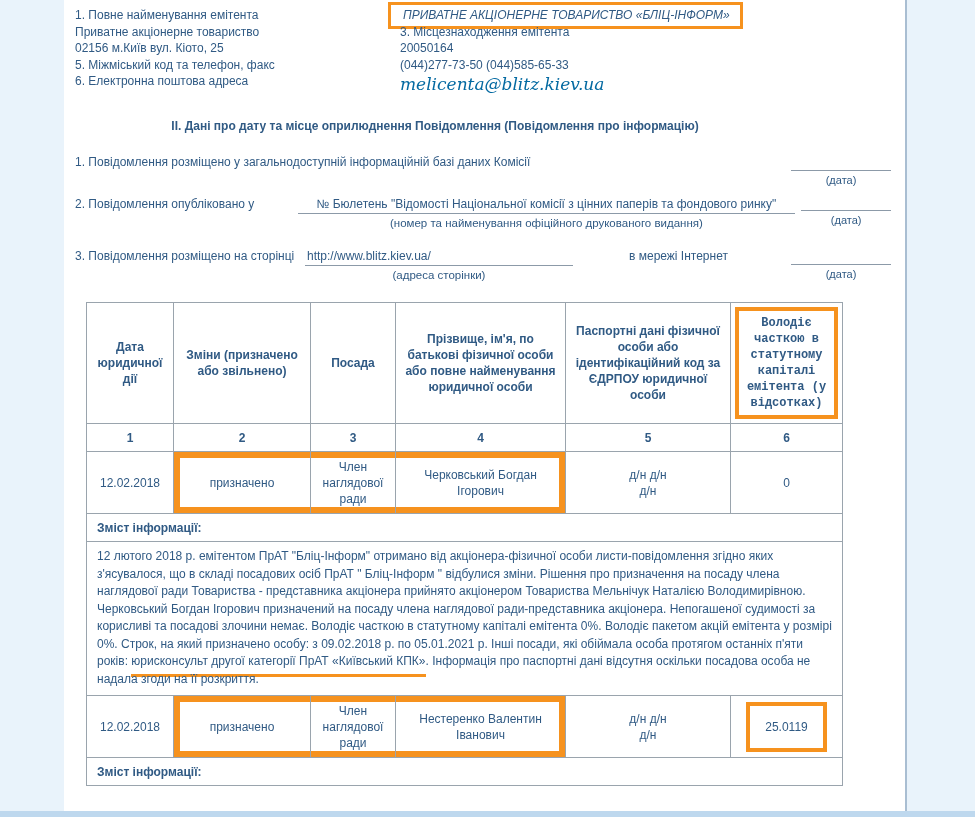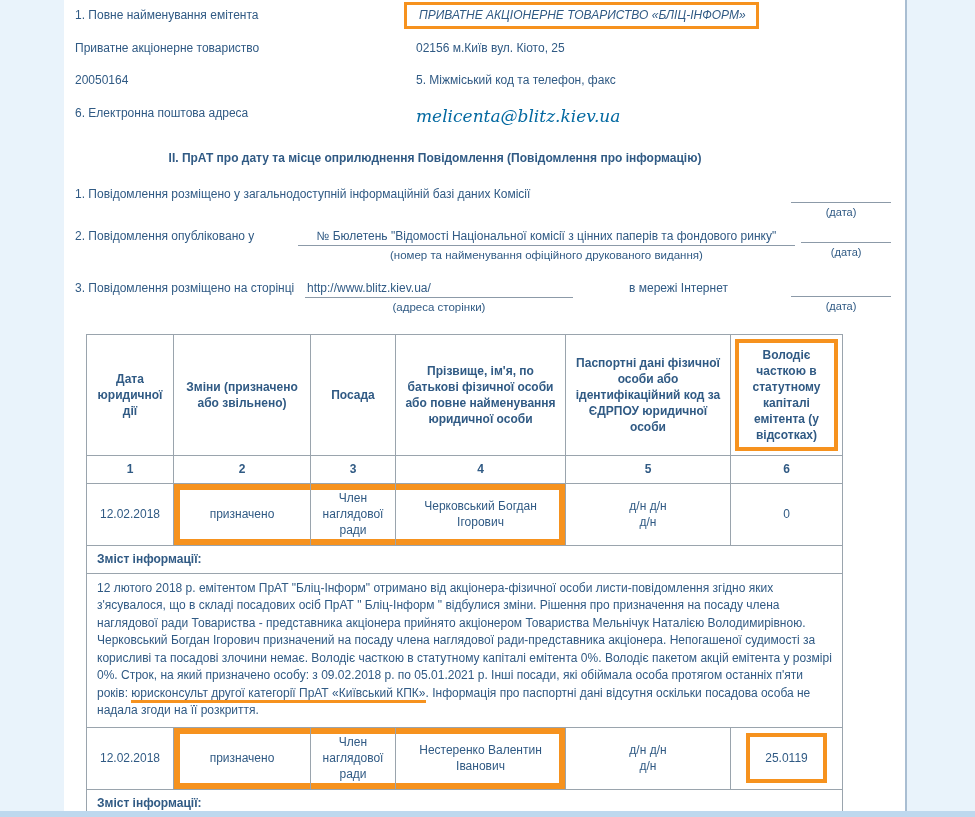--- a/index.html
+++ b/index.html
@@ -26,21 +26,20 @@
     width: 975px; height: 6px;
     background: #bed8ee;
     z-index: 5;
   }
 
   
   .issuer-grid {
     display: grid;
     grid-template-columns: 325px 1fr;
     align-items: start;
-    gap: 16px;
   }
   .i-label, .i-value { line-height: 16.5px; min-height: 16.5px; }
   .company-box {
     display: inline-block;
     font-style: italic;
     border: 3px solid var(--accent, #f6921e);
     padding: 2px 10px 2px 12px;
     margin: -5px 0 -5px -12px;
   }
   .email-value {
@@ -113,56 +112,59 @@
 
   
   :root { --accent: #f6921e; }
   .hl      { box-shadow: inset 0 6px 0 0 var(--accent), inset 0 -6px 0 0 var(--accent); }
   .hl-left { box-shadow: inset 6px 0 0 0 var(--accent), inset 0 6px 0 0 var(--accent), inset 0 -6px 0 0 var(--accent); }
   .hl-right{ box-shadow: inset -6px 0 0 0 var(--accent), inset 0 6px 0 0 var(--accent), inset 0 -6px 0 0 var(--accent); }
   .header-ann-box {
     border: 4px solid var(--accent);
     padding: 4px 1px;
     margin: 0 0;
+    font-family: Liberation Mono, monospace;
   }
   .share-box {
     display: inline-block;
     border: 4px solid var(--accent);
     padding: 13px 15px;
   }
   .orange-underline {
     border-bottom: 3px solid var(--accent);
-    padding-bottom: 0;
+    padding-bottom: 6px;
     -webkit-box-decoration-break: clone;
     box-decoration-break: clone;
   }
 </style>
 </head>
 <body>
 
 <div class="content">
 
   <div class="issuer-grid">
     <div class="i-label">1. Повне найменування емітента</div>
     <div class="i-value"><span class="company-box">ПРИВАТНЕ АКЦІОНЕРНЕ ТОВАРИСТВО «БЛІЦ-ІНФОРМ»</span></div>
 
     <div class="i-value">Приватне акціонерне товариство</div>
 
+    <div class="i-label">3. Місцезнаходження емітента</div>
     <div class="i-value">02156 м.Київ вул. Кіото, 25</div>
 
     <div class="i-value">20050164</div>
 
     <div class="i-label">5. Міжміський код та телефон, факс</div>
+    <div class="i-value">(044)277-73-50 (044)585-65-33</div>
 
     <div class="i-label">6. Електронна поштова адреса</div>
     <div class="i-value email-value">melicenta@blitz.kiev.ua</div>
   </div>
 
   <div class="section2">
-    <div class="s2-title">ІІ. ПрАТ про дату та місце оприлюднення Повідомлення (Повідомлення про інформацію)</div>
+    <div class="s2-title">ІІ. Дані про дату та місце оприлюднення Повідомлення (Повідомлення про інформацію)</div>
 
     <div class="s2-row row1">
       <div class="s2-label">1. Повідомлення розміщено у загальнодоступній інформаційній базі даних Комісії</div>
       <div class="date-block">
         <div class="date-line"></div>
         <div class="date-caption">(дата)</div>
       </div>
     </div>
 
     <div class="s2-row row2">

